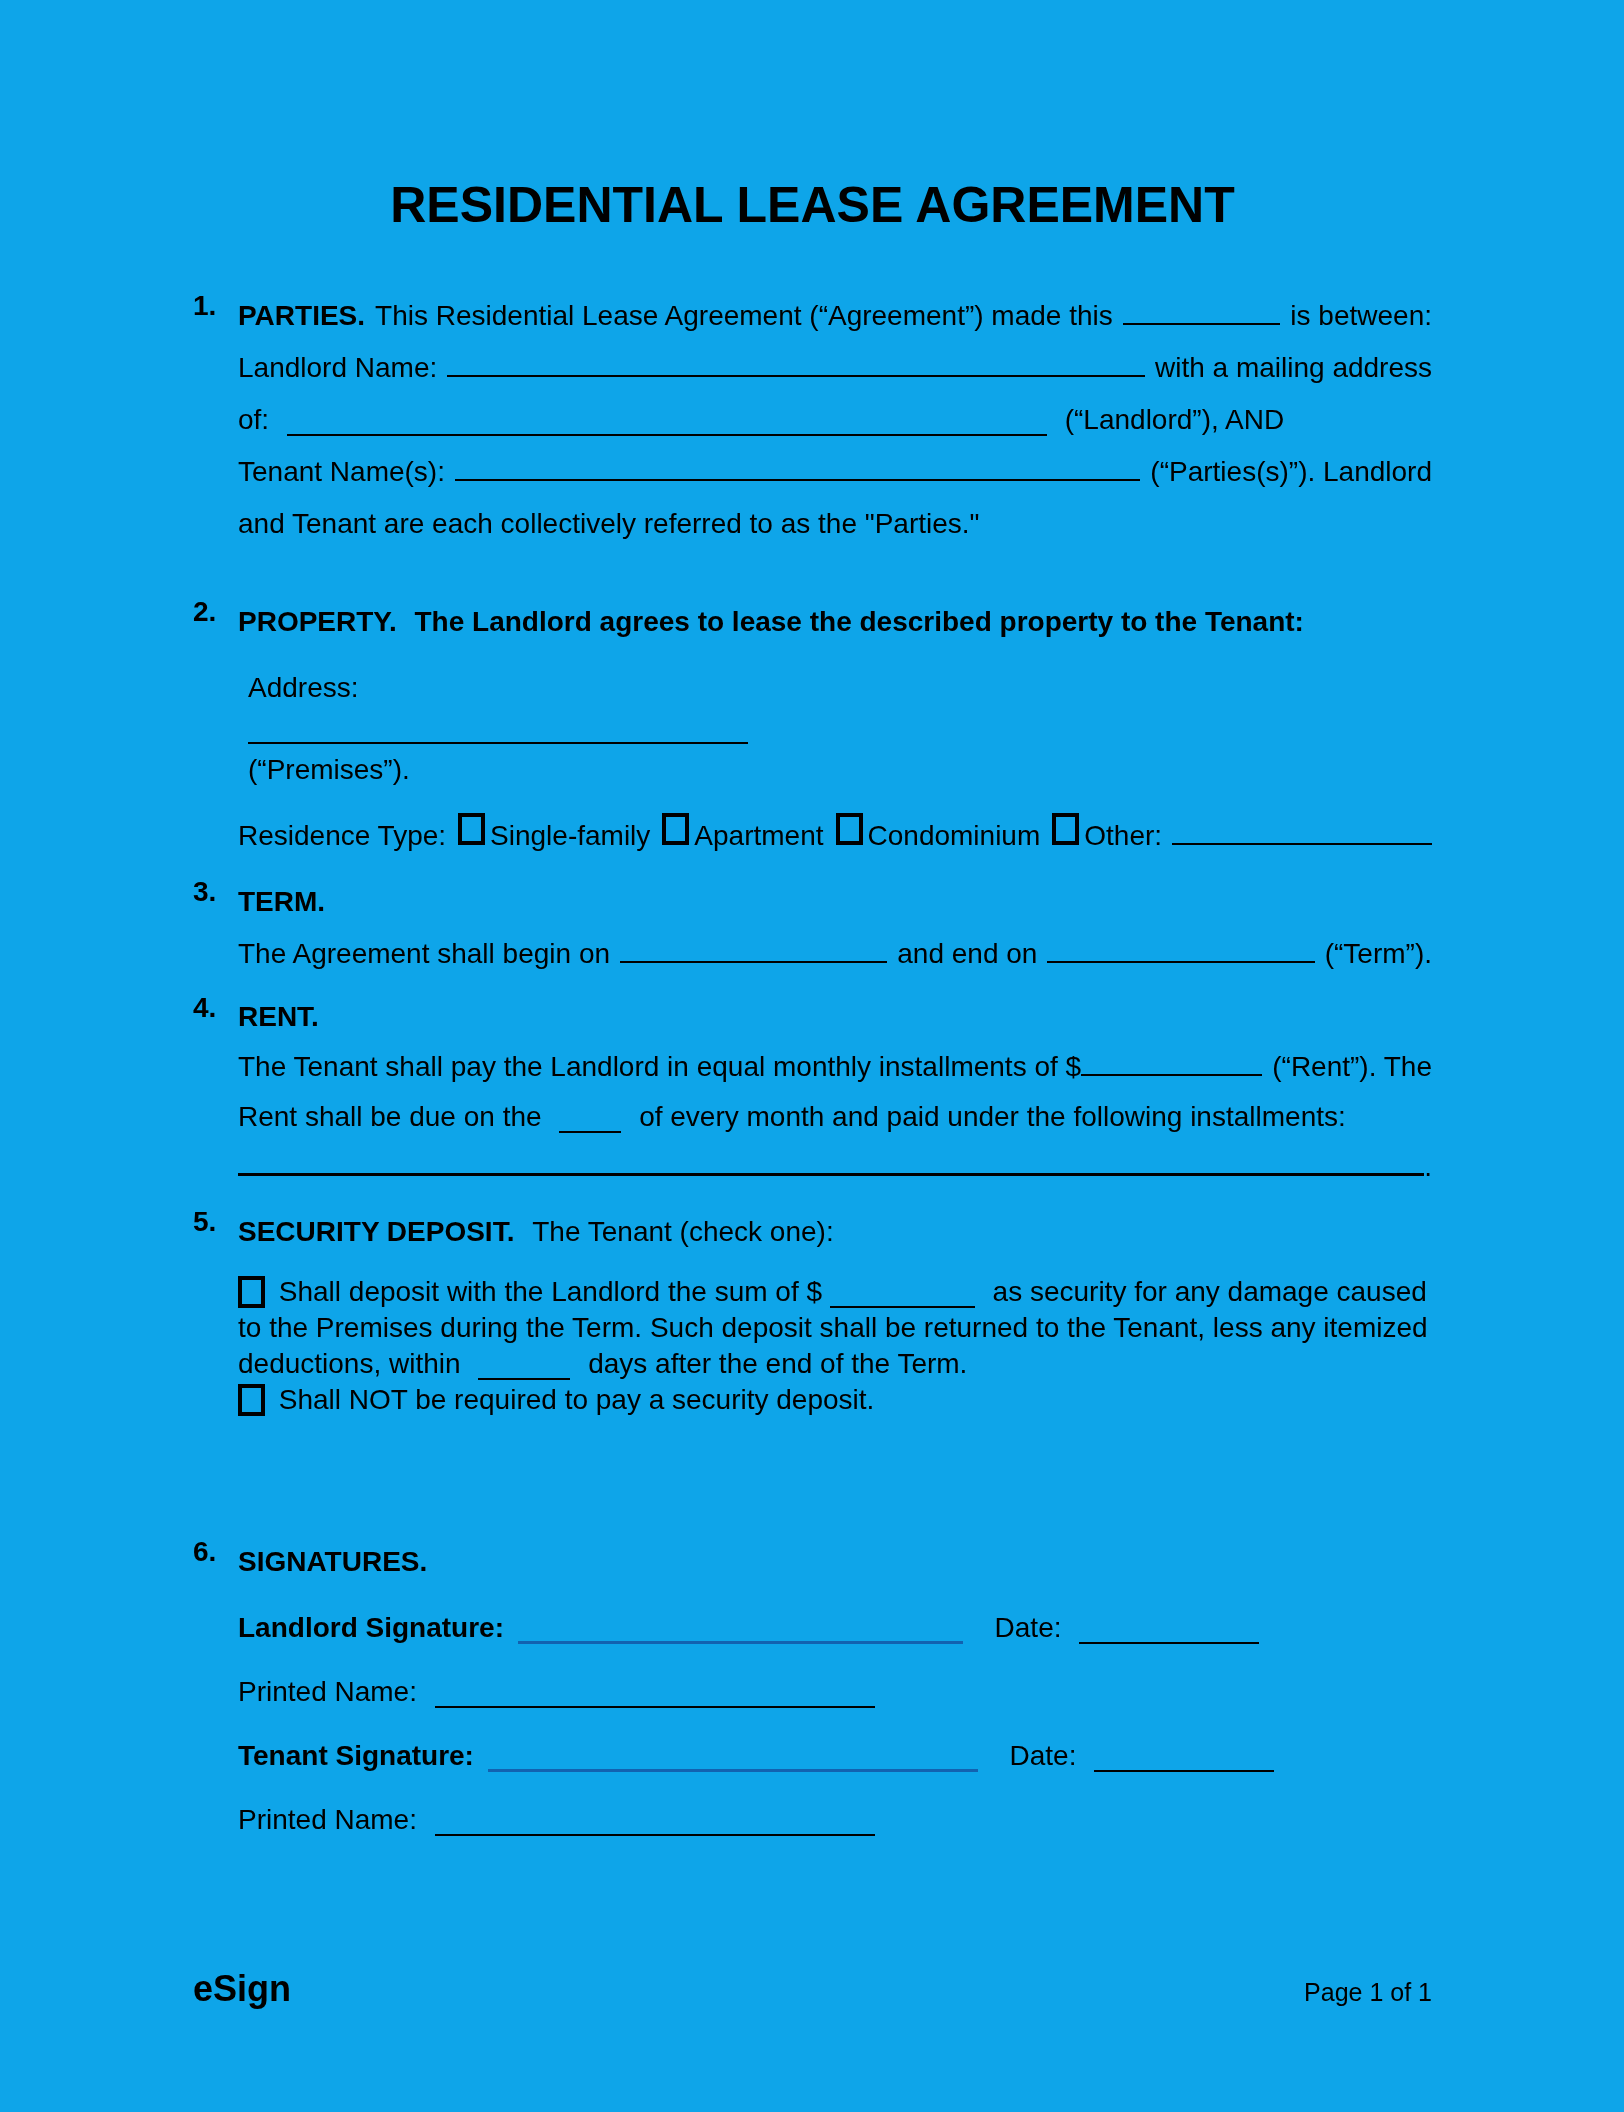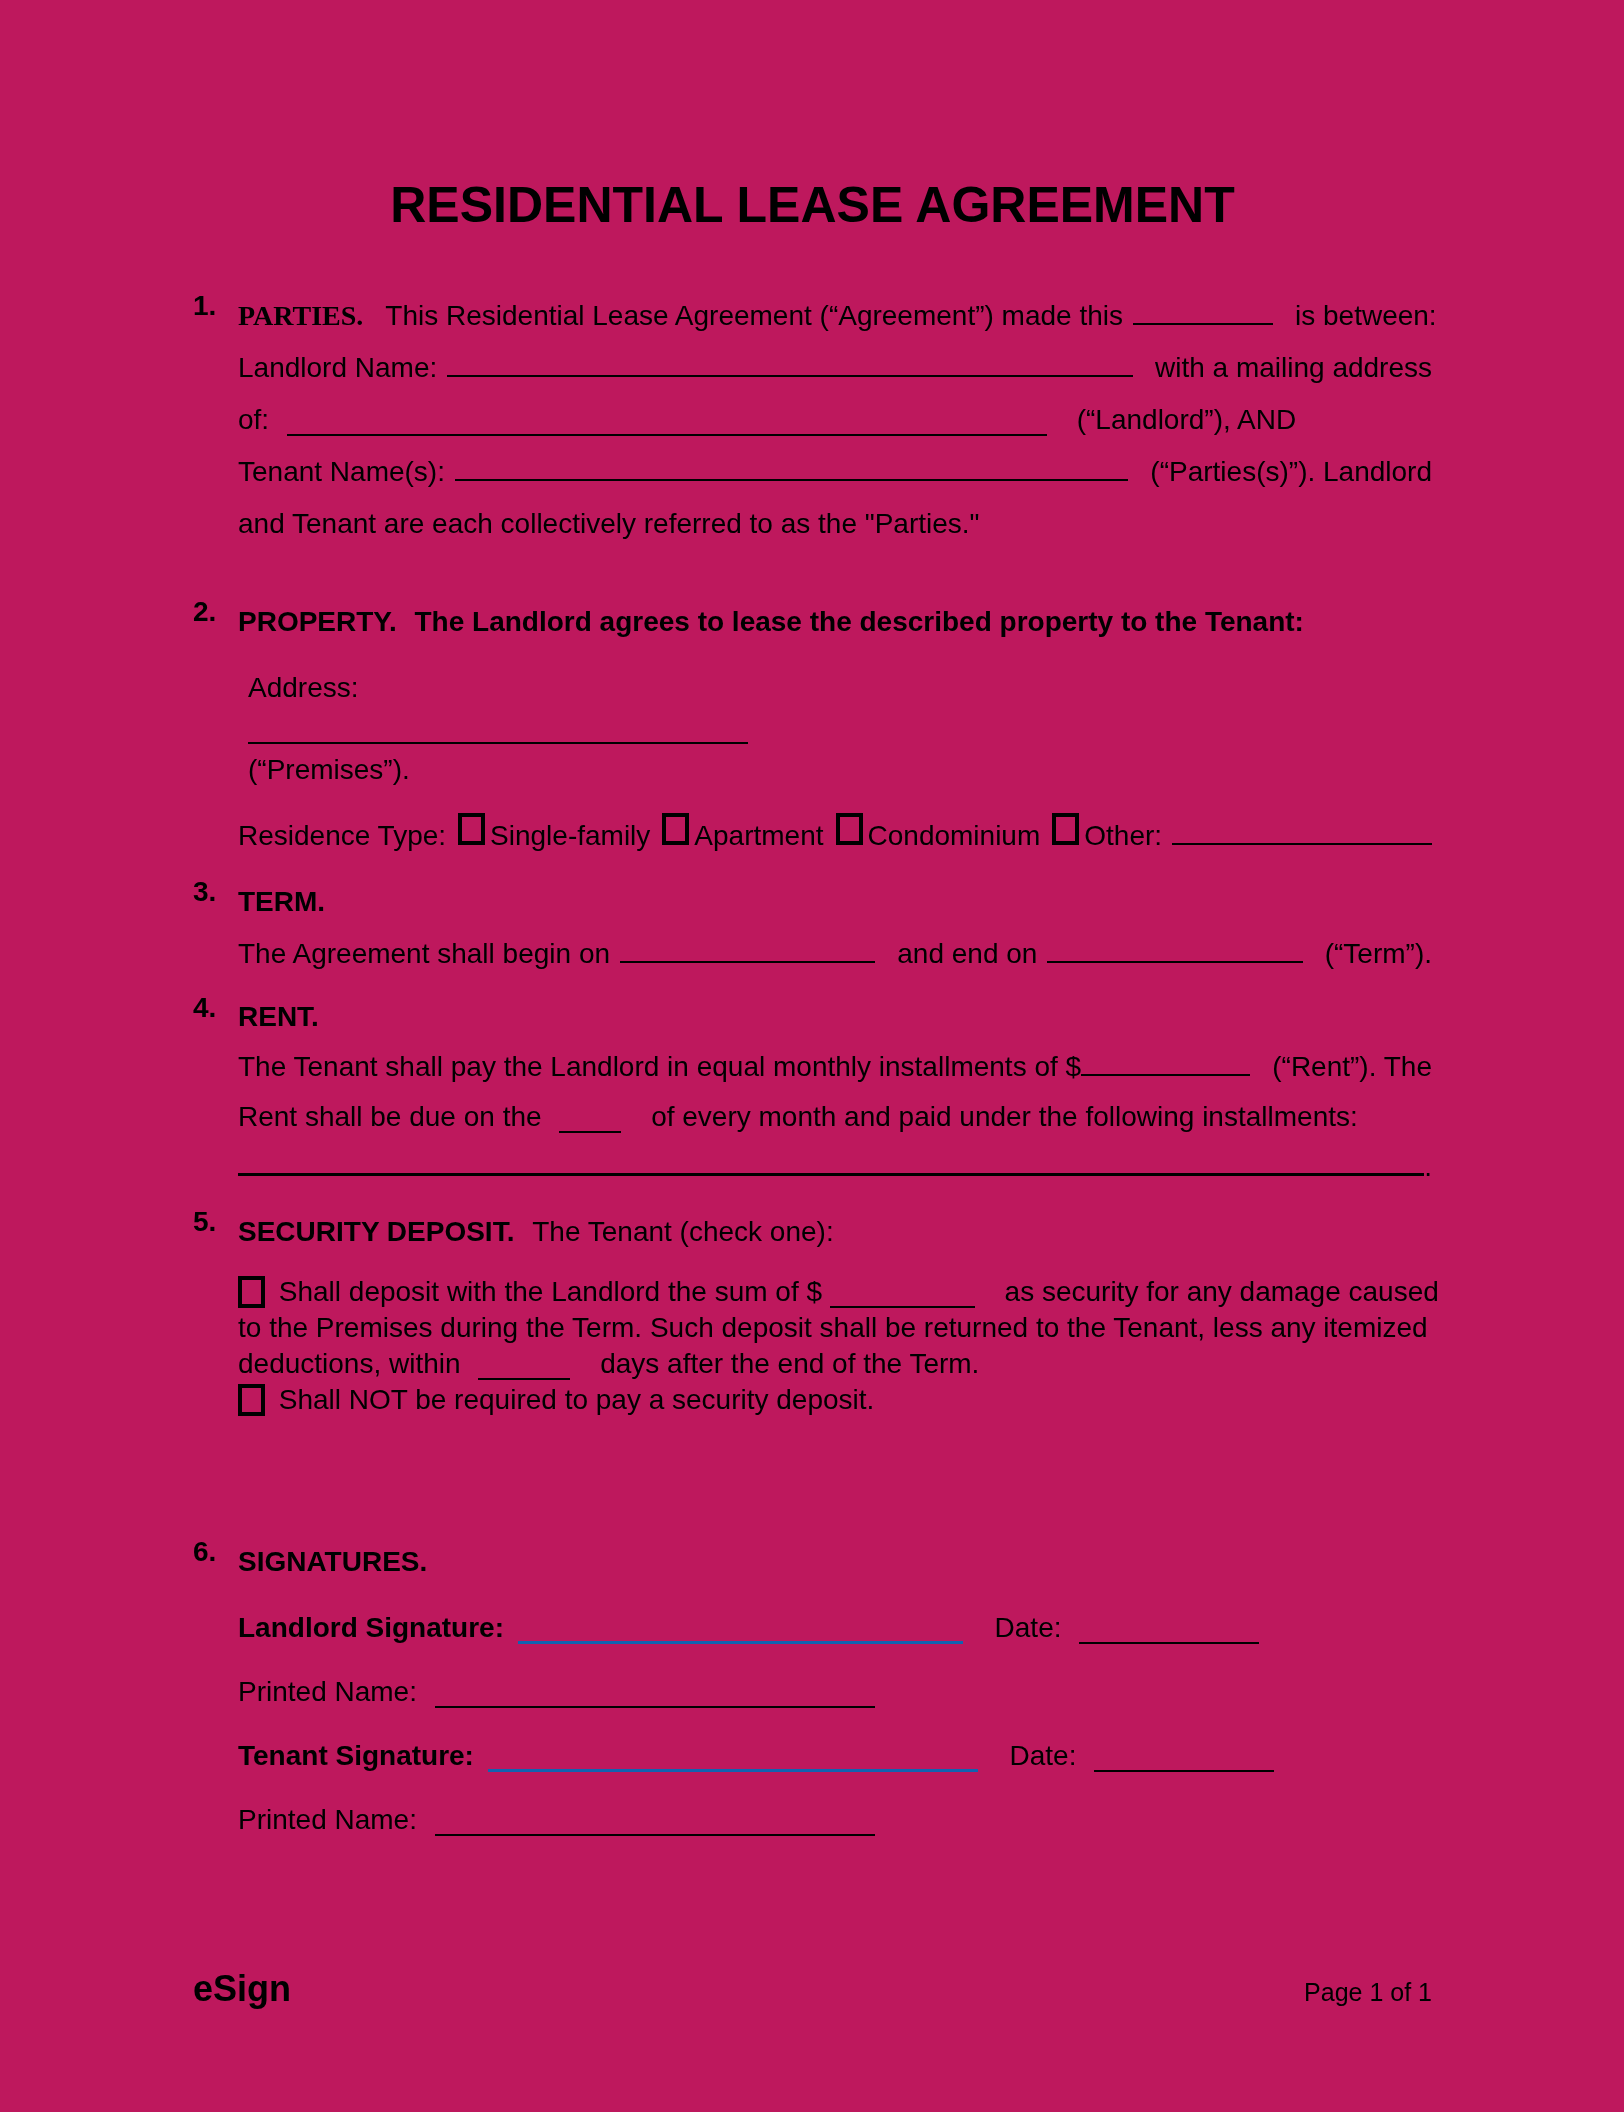--- a/index.html
+++ b/index.html
@@ -1,20 +1,20 @@
 <!DOCTYPE html>
 <html style="--sig-blue: #1262b0;"><head>
 <meta charset="utf-8">
 <style>
   html,body{margin:0;padding:0;background:#ffffff;}
   body{font-family:"Liberation Sans","DejaVu Sans",sans-serif;color:#000;}
   .page{
     position:relative;
     width:1624px;height:2112px;
-    background:#be185d;
+    background:#0ea5e9;
     box-sizing:border-box;
     padding:176px 192px 0 193px;
     overflow:hidden;
     font-size:28px;
   }
   .doc-title{
     text-align:center;
     font-weight:bold;
     font-size:50px;
     line-height:58px;
@@ -38,21 +38,21 @@
   .blank.blue{border-bottom:3px solid var(--sig-blue,#1262b0);}
   .blank.thick{border-bottom:3px solid #000;}
   .checkbox{
     display:inline-block;
     width:19px;height:24px;
     border:4px solid #000;
     vertical-align:-7px;
     box-sizing:content-box;
   }
   .gap-l{margin-left:10px;}
-  .gap-r{margin-right:22px;font-family:Liberation Serif, serif;}
+  .gap-r{margin-right:10px;}
   .cb-gap{margin-left:12px;margin-right:5px;}
   
   .m-title-s1{margin-top:56px;}
   .sec2{margin-top:46px;}
   .sec2 .addr{margin-top:14px;flex-direction:column;}
   .sec2 .residence{margin-top:14px;}
   .sec3{margin-top:14px;}
   .sec4{margin-top:12px;}
   .sec4 .row{line-height:50px;}
   .sec5{margin-top:14px;}

